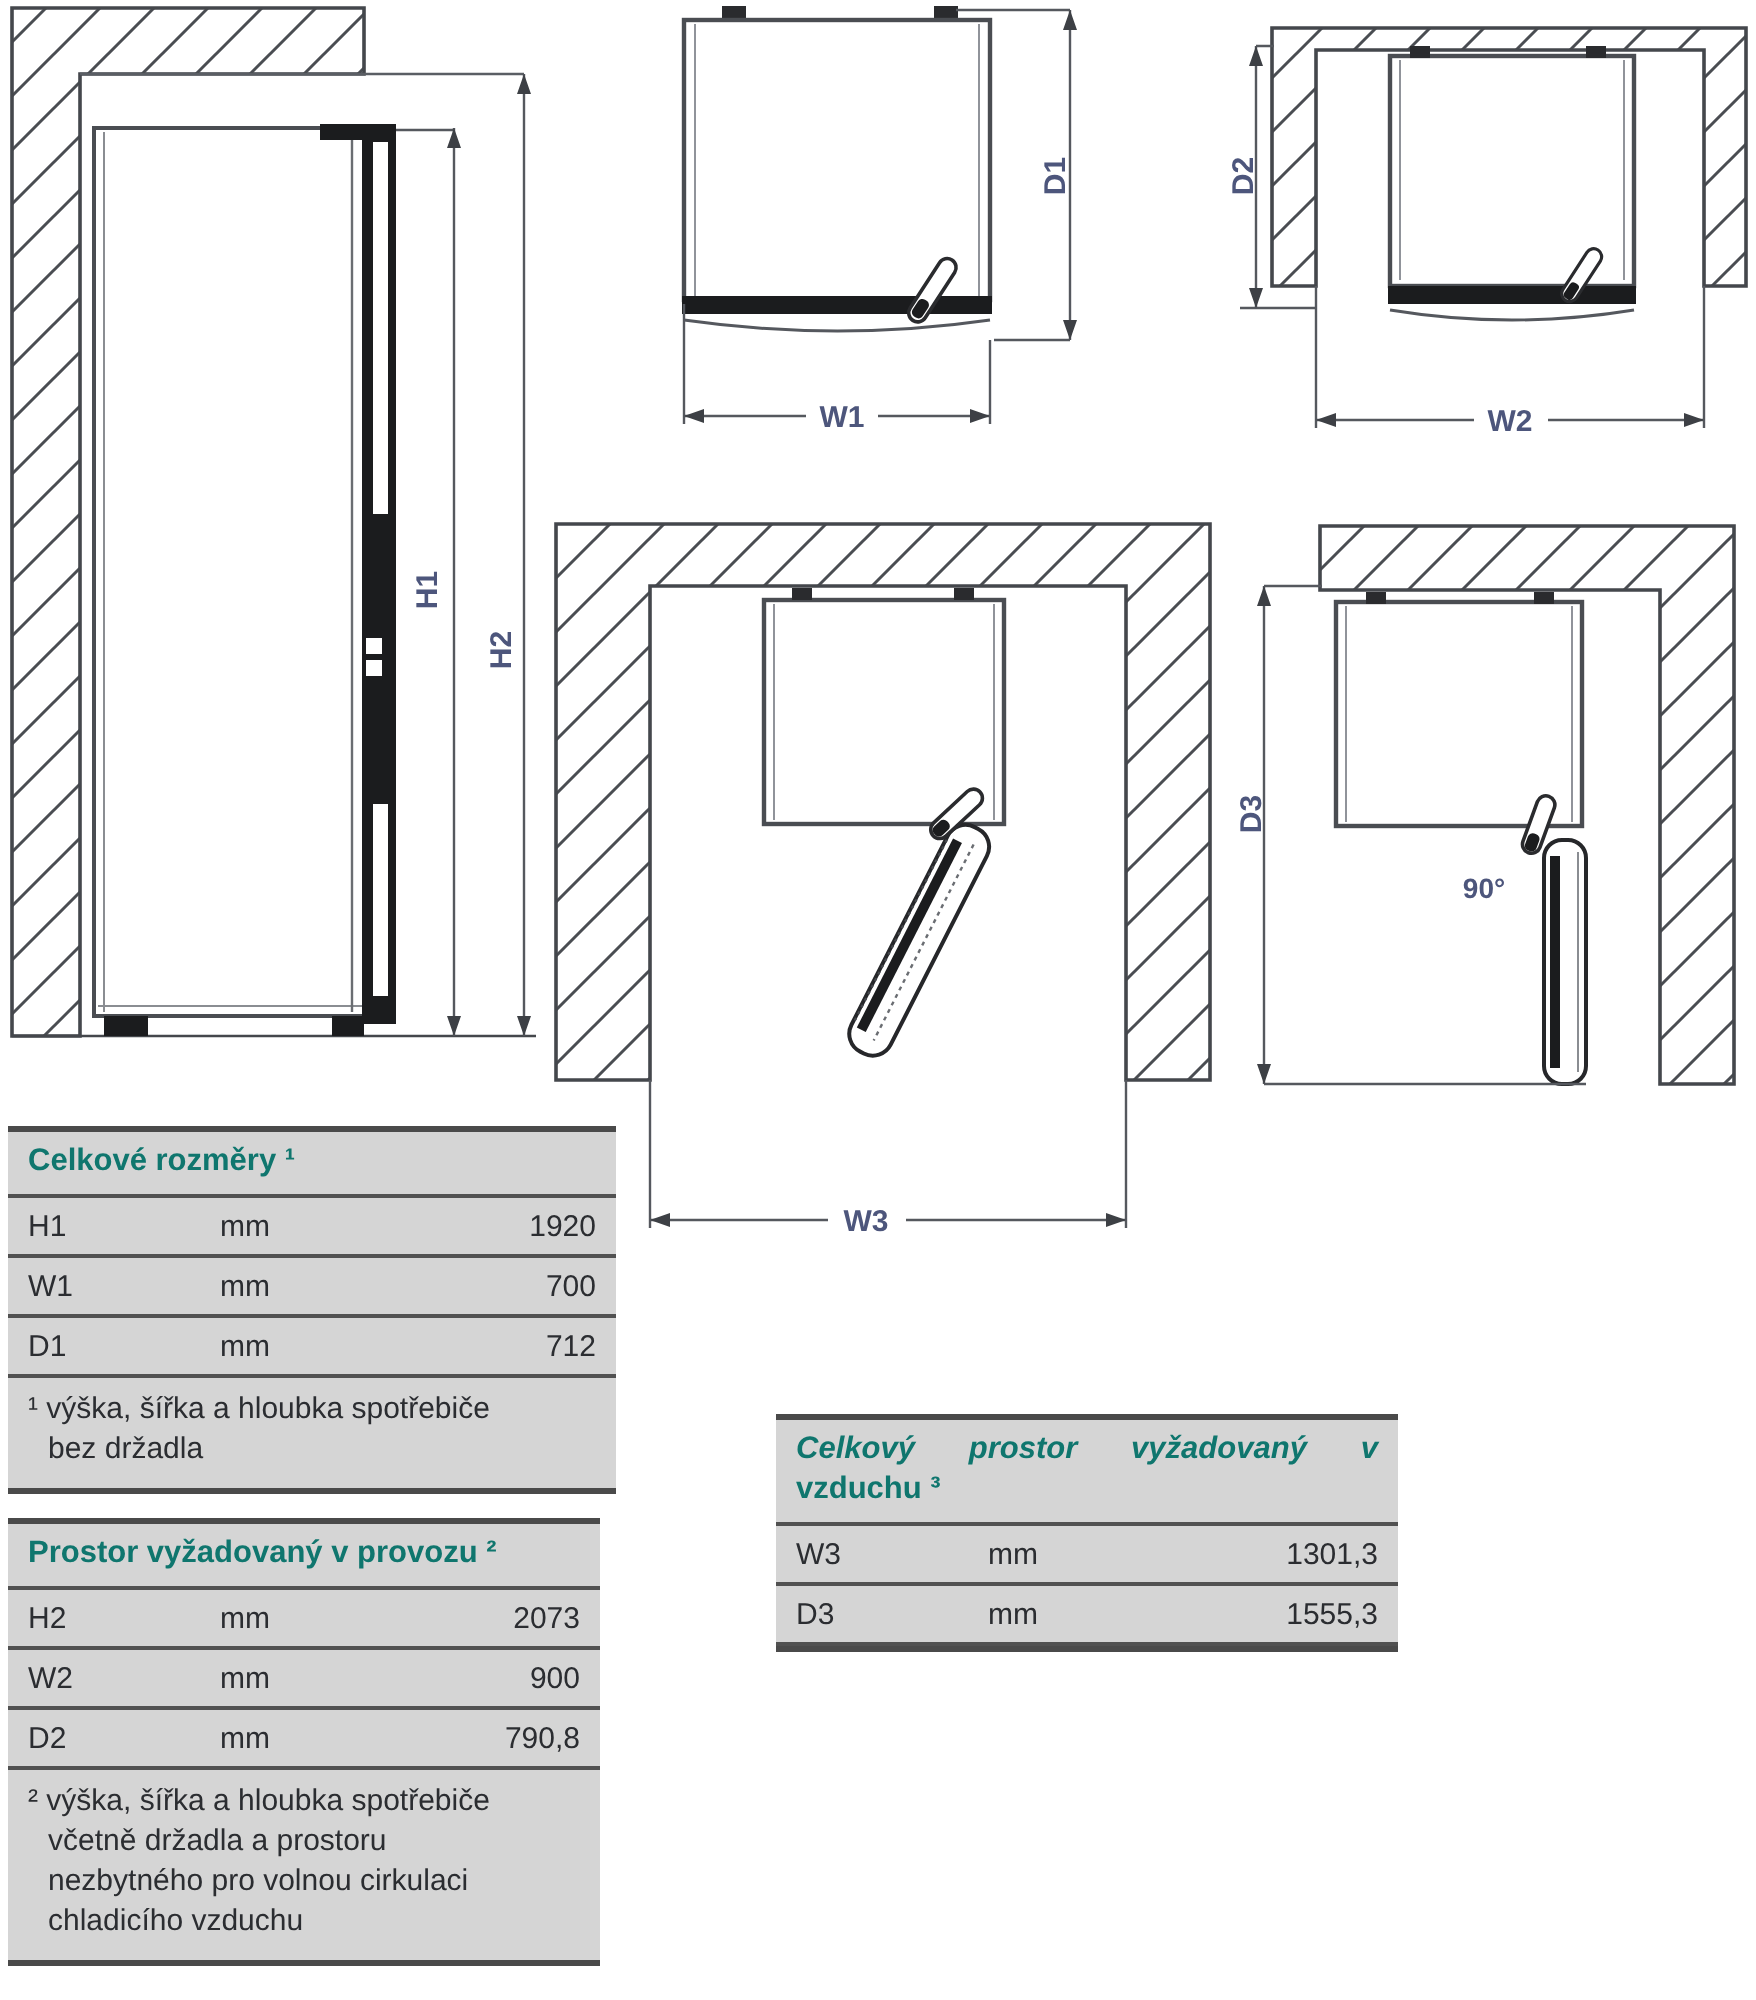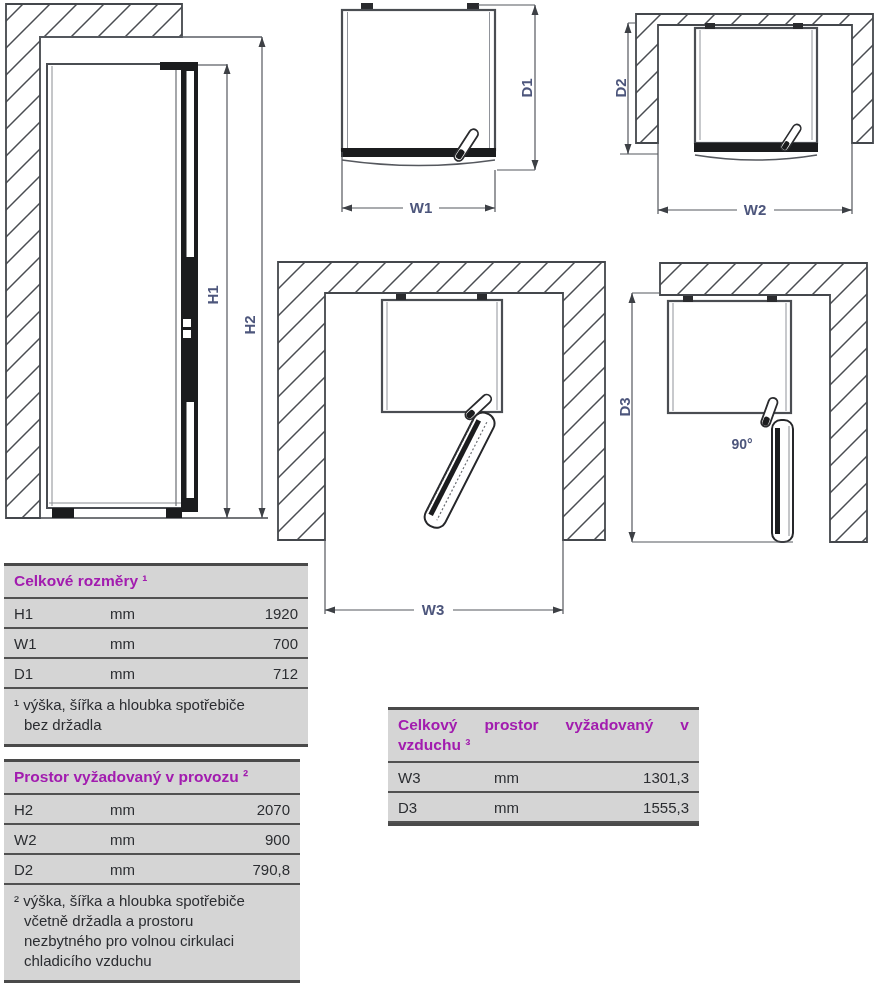--- a/index.html
+++ b/index.html
@@ -5,22 +5,22 @@
   html,body{margin:0;padding:0;background:#ffffff;}
   #page{position:relative;width:878px;height:1000px;background:#ffffff;overflow:hidden;
         font-family:"Liberation Sans", sans-serif;color:#2b2d31;}
   #diagrams{position:absolute;left:0;top:0;}
   svg text{font-family:"Liberation Sans", sans-serif;font-size:15px;font-weight:bold;fill:#4d567c;}
   svg text.angle{font-size:14px;}
 
   .dim-table{position:absolute;background:#d5d5d5;border-top:3px solid #4a4a4a;
              border-bottom:3px solid #4a4a4a;box-sizing:border-box;}
   .t-title{font-weight:bold;font-size:15.5px;line-height:20px;padding:5px 10px 6px 10px;
-           border-bottom:2px solid #515151;color:#a21caf;}
-  .t-title .jline{text-align:justify;text-align-last:justify;}
+           border-bottom:2px solid #515151;color:#0f766e;}
+  .t-title .jline{text-align:justify;text-align-last:justify;font-style:italic;}
   .dim-row{display:grid;grid-template-columns:96px 1fr auto;align-items:center;
            height:30px;padding:0 10px;border-bottom:2px solid #515151;font-size:15px;
            box-sizing:border-box;color:#2b2d31;}
   .dim-row .val{text-align:right;}
   .t-foot{font-size:15px;line-height:20px;padding:6px 10px 9px 20px;text-indent:-10px;
           white-space:pre-line;color:#2b2d31;}
 </style>
 </head>
 <body>
 
@@ -167,21 +167,21 @@
     </div>
     <div class="t-foot">¹ výška, šířka a hloubka spotřebiče
 bez držadla</div>
   </div>
 
   <div class="dim-table" style="left:4px;top:759px;width:296px;">
     <div class="t-title">Prostor vyžadovaný v provozu ²</div>
     <div class="dim-row">
       <span>H2</span>
       <span>mm</span>
-      <span class="val">2070</span>
+      <span class="val">2073</span>
     </div>
     <div class="dim-row">
       <span>W2</span>
       <span>mm</span>
       <span class="val">900</span>
     </div>
     <div class="dim-row">
       <span>D2</span>
       <span>mm</span>
       <span class="val">790,8</span>

